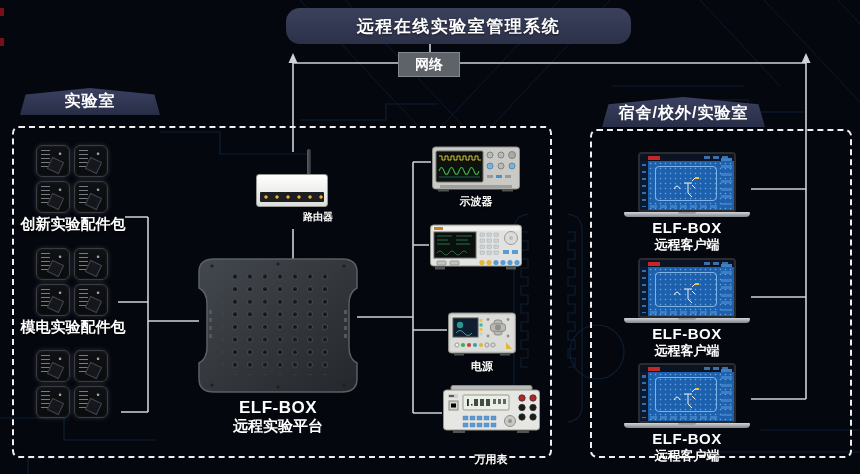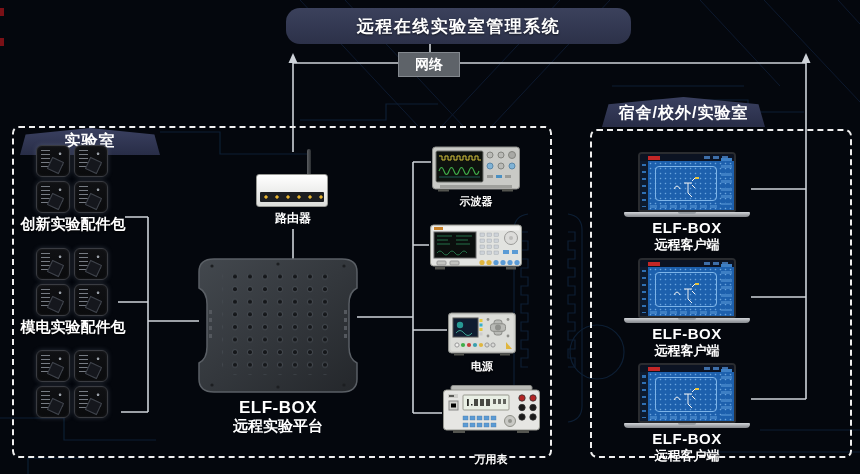--- a/index.html
+++ b/index.html
@@ -14,21 +14,21 @@
   .banner{left:258px;top:8px;width:345px;height:36px;background:linear-gradient(#3b415c,#2c3149);
           border-radius:14px;z-index:2;display:flex;align-items:center;justify-content:center;
           font-size:17px;font-weight:bold;letter-spacing:1.5px;text-shadow:0 1px 2px rgba(0,0,0,.6);margin-left:28px;}
   .netbox{left:398px;top:52px;width:62px;height:25px;background:#5e6369;border:1px solid #84898f;
           z-index:2;display:flex;align-items:center;justify-content:center;font-size:14px;font-weight:bold;}
 
   
   .ribbon{z-index:2;background:linear-gradient(#3a4060,#282d47);display:flex;align-items:flex-end;
           justify-content:center;font-weight:bold;font-size:16px;letter-spacing:1px;
           clip-path:polygon(0 100%,4% 24%,50% 0,96% 24%,100% 100%);padding-bottom:3px;}
-  .ribbon.lab{left:20px;top:88px;width:140px;height:27px;margin-top:40px;}
+  .ribbon.lab{left:20px;top:88px;width:140px;height:27px;}
   .ribbon.remote{left:602px;top:97px;width:163px;height:30px;}
   .dashed{z-index:1;border:2px dashed #efefef;border-radius:7px;background:transparent;}
   .dashed.lab{left:12px;top:126px;width:540px;height:332px;}
   .dashed.remote{left:590px;top:129px;width:262px;height:329px;}
 
   
   .chip-grid{z-index:2;display:grid;grid-template-columns:34px 34px;grid-auto-rows:32px;gap:4px;left:36px;}
   .chip{width:34px;height:32px;border:1px solid #3a3c42;border-radius:6px;position:relative;
         background:
           radial-gradient(circle at 72% 26%, #9aa0a8 1px, transparent 1.7px),
@@ -43,21 +43,21 @@
         text-shadow:0 1px 2px #000;}
 
   
   .router-antenna{z-index:2;left:307px;top:149px;width:4px;height:28px;border-radius:2px;
         background:linear-gradient(90deg,#5a5d61,#2c2f32);}
   .router-body{z-index:3;left:256px;top:174px;width:72px;height:33px;border-radius:3px;
         background:linear-gradient(#ffffff,#dddedb);border:1px solid #979894;}
   .router-strip{position:absolute;left:3px;right:3px;bottom:4px;height:10px;background:#1c1e21;border-radius:1px;
         background-image:radial-gradient(circle at 6px 5px,#e8b532 1.3px,rgba(0,0,0,0) 2px);
         background-size:11px 10px;}
-  .router-label{z-index:2;left:253px;top:210px;width:80px;text-align:center;font-size:12px;font-weight:bold;}
+  .router-label{z-index:2;left:253px;top:210px;width:80px;text-align:right;font-size:10px;font-weight:bold;}
 
   
   .platform-wrap{z-index:2;left:198px;top:258px;width:160px;height:135px;}
   .plat-name{z-index:2;left:208px;top:398px;width:140px;text-align:center;font-size:17px;font-weight:bold;letter-spacing:.5px;}
   .plat-sub{z-index:2;left:208px;top:417px;width:140px;text-align:center;font-size:15px;font-weight:bold;}
 
   
   .inst{z-index:2;}
   .inst-label{z-index:2;text-align:center;font-size:11px;font-weight:bold;text-shadow:0 1px 2px #000;}
 

